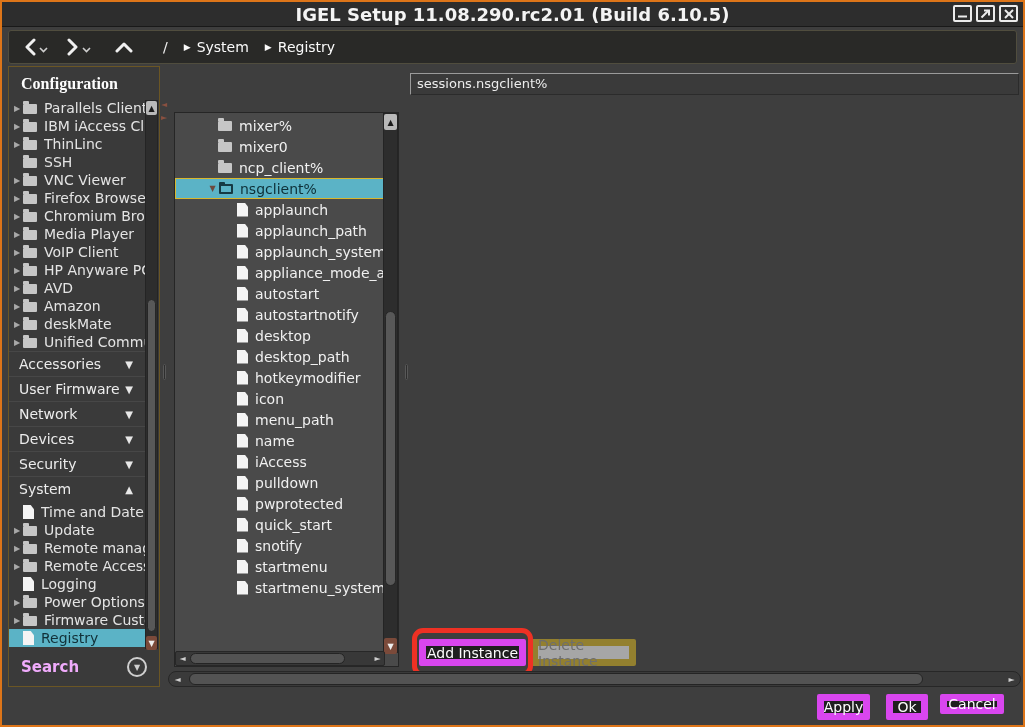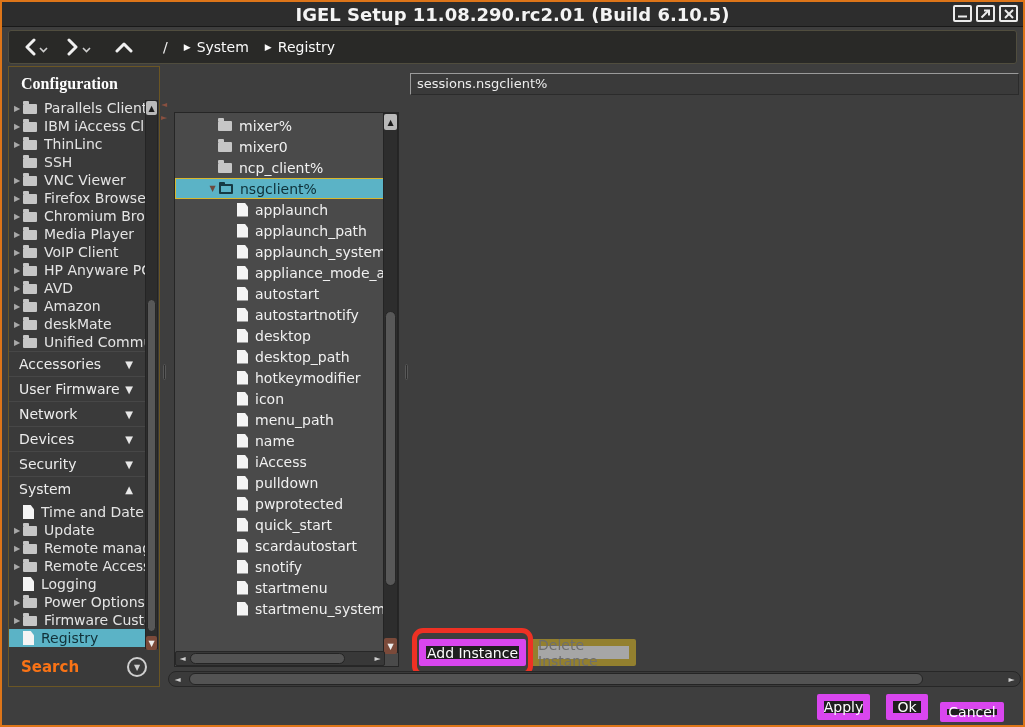--- a/index.html
+++ b/index.html
@@ -55,21 +55,21 @@
   .trow.sel .exp { color:#6d4a3e; }
 
   .acc { height:25px; display:flex; align-items:center; justify-content:space-between;
          padding:0 14px 0 10px; font-size:14px; color:#ececec; border-top:1px solid #474747;
          width:138px; }
   .acc .atri { font-size:10px; color:#e8e8e8; }
   #side-accordions .acc:last-of-type { border-bottom:1px solid #474747; }
   #system-children { width:138px; padding:2px 0 2px 0; }
   .search-footer { height:28px; margin-top:4px; display:flex; align-items:center;
                    justify-content:space-between; padding:0 12px 0 12px; width:150px; }
-  .search-footer .slabel { font-size:15px; font-weight:bold; color:#f97316; }
+  .search-footer .slabel { font-size:15px; font-weight:bold; color:#f0abfc; }
   .circle-tri { width:20px; height:20px; border:2px solid #cfcfcf; border-radius:50%;
                 display:flex; align-items:center; justify-content:center; font-size:8px; color:#cfcfcf; }
 
   
   .split { position:absolute; top:64px; height:621px; background:#3e3e3e; }
   .split-l { left:158px; width:10px; }
   .split-r { left:400px; width:8px; }
   .split .tri-l, .split .tri-r { position:absolute; left:1px; font-size:8px; color:#8a5040; }
   .split .tri-l { top:34px; } .split .tri-r { top:47px; }
   .grip { position:absolute; left:3px; top:298px; width:3px; height:16px; background:#2e2e2e;
@@ -129,21 +129,21 @@
   #add-btn { position:absolute; left:9px; top:573px; width:107px; height:27px; }
   #del-btn { position:absolute; left:121px; top:573px; width:105px; height:27px;
              background:#a6a6a6; color:#6e6e6e; border-color:#93802f; }
   .annot-ring { position:absolute; left:2px; top:562px; width:121px; height:49px;
                 border:5px solid #ee3124; border-radius:11px; pointer-events:none; }
 
   
   .footer { position:absolute; left:0; right:0; top:688px; height:37px; background:#3e3e3e; }
   #apply-btn  { position:absolute; left:815px; top:4px; width:53px; height:26px; }
   #ok-btn     { position:absolute; left:884px; top:4px; width:42px; height:26px; }
-  #cancel-btn { position:absolute; left:938px; top:12px; width:64px; height:20px; }
+  #cancel-btn { position:absolute; left:938px; top:4px; width:64px; height:20px; }
 </style>
 </head>
 <body>
 
 <div class="window">
 
   <div class="titlebar">
     <div class="title">IGEL Setup 11.08.290.rc2.01 (Build 6.10.5)</div>
     <div class="winbtns">
       <div class="winbtn">
@@ -464,25 +464,20 @@
             <span class="lbl">pwprotected</span>
           </div>
           <div class="trow mid lvl2">
             <span class="exp"></span>
             <span class="ic file"></span>
             <span class="lbl">quick_start</span>
           </div>
           <div class="trow mid lvl2">
             <span class="exp"></span>
             <span class="ic file"></span>
-            <span class="lbl">scardautostart</span>
-          </div>
-          <div class="trow mid lvl2">
-            <span class="exp"></span>
-            <span class="ic file"></span>
             <span class="lbl">snotify</span>
           </div>
           <div class="trow mid lvl2">
             <span class="exp"></span>
             <span class="ic file"></span>
             <span class="lbl">startmenu</span>
           </div>
           <div class="trow mid lvl2">
             <span class="exp"></span>
             <span class="ic file"></span>

